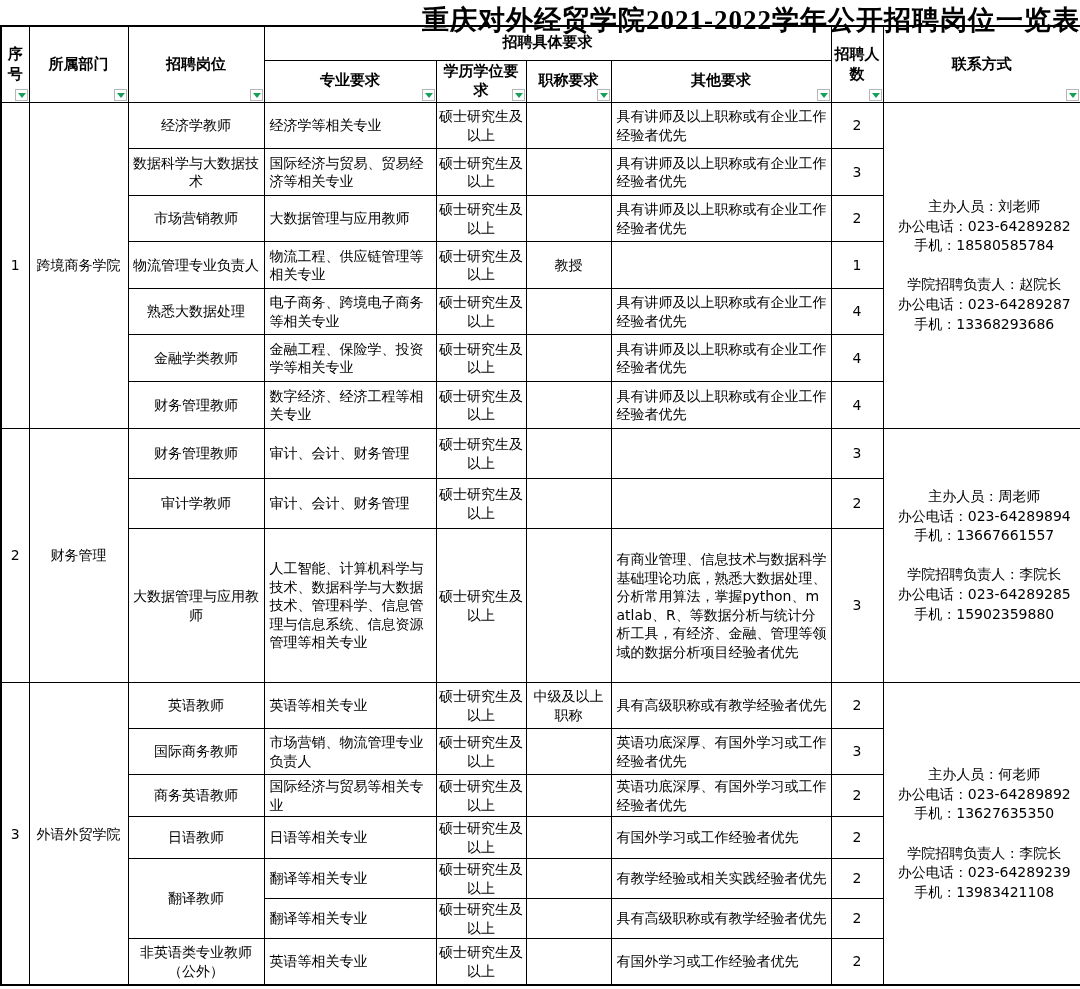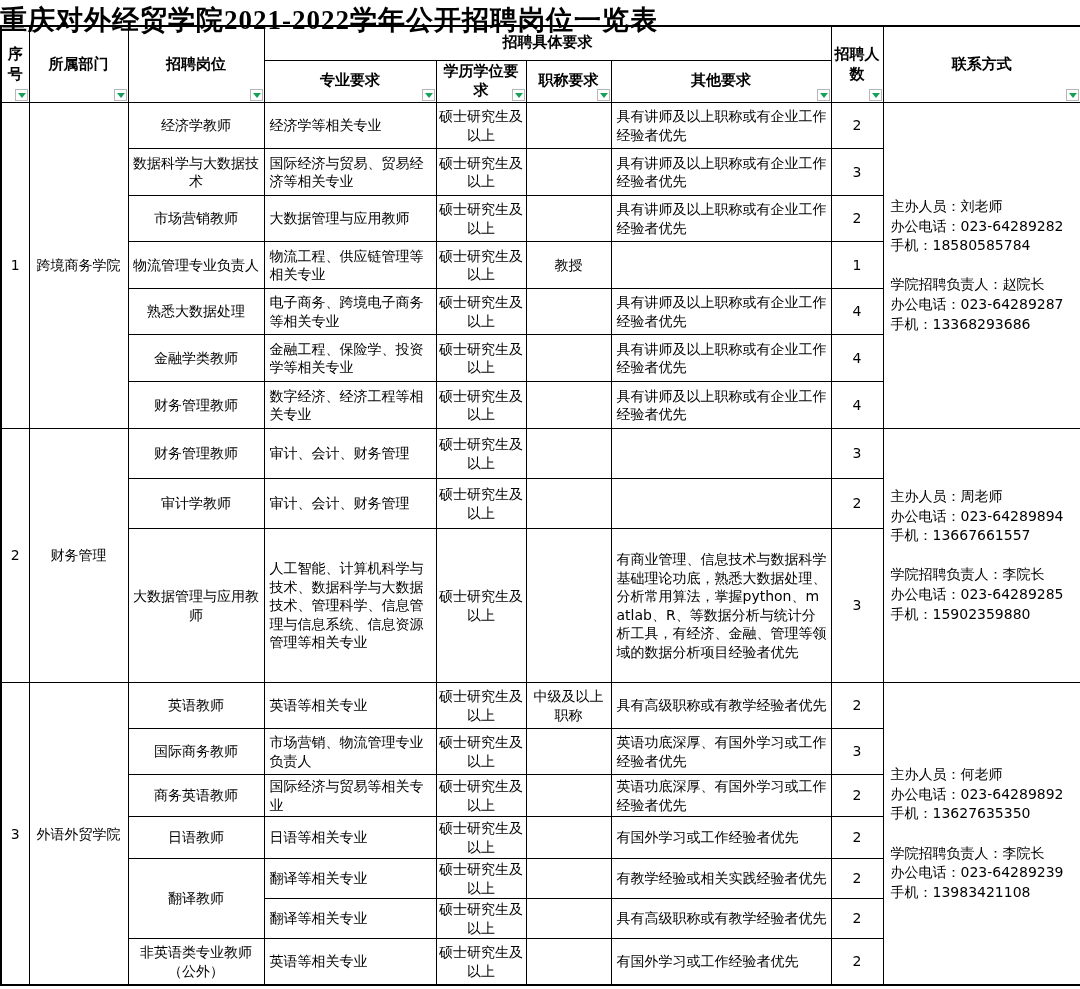--- a/index.html
+++ b/index.html
@@ -1,25 +1,25 @@
 <!DOCTYPE html>
 <html><head>
 <meta charset="utf-8">
 <style>
   html,body{margin:0;padding:0;background:#fff;}
   body{width:1080px;height:989px;font-family:"DejaVu Sans","Liberation Sans",sans-serif;color:#000;}
   .page{width:1080px;height:989px;overflow:hidden;}
-  .title{height:25px;line-height:41px;text-align:left;font-family:"Liberation Serif","DejaVu Serif",serif;
+  .title{height:25px;line-height:41px;text-align:right;font-family:"Liberation Serif","DejaVu Serif",serif;
          font-size:27px;font-weight:700;letter-spacing:1px;white-space:nowrap;border-radius:13px;}
   table{border-collapse:collapse;table-layout:fixed;width:1080px;border:2px solid #000;}
   th,td{border:1px solid #000;vertical-align:middle;font-size:14px;line-height:1.32;
         padding:1px 2px;overflow:hidden;word-break:break-all;text-align:center;}
   th{font-weight:700;position:relative;font-size:15px;}
   td.left{text-align:left;padding-left:5px;padding-right:3px;}
-  td.contact{text-align:left;padding-left:7px;white-space:pre-line;font-size:14px;line-height:1.4;}
+  td.contact{text-align:center;padding-left:7px;white-space:pre-line;font-size:14px;line-height:1.4;}
   .flt{position:absolute;right:1px;bottom:1px;width:13px;height:12px;background:#fff;
        border:1px solid #b6b6b6;box-sizing:border-box;cursor:pointer;}
   .flt::after{content:"";position:absolute;left:2px;top:3px;width:0;height:0;
        border:4px solid transparent;border-top:5px solid #18a058;}
 </style>
 </head>
 <body>
 
 <div class="page">
   <div class="title">重庆对外经贸学院2021-2022学年公开招聘岗位一览表</div>

